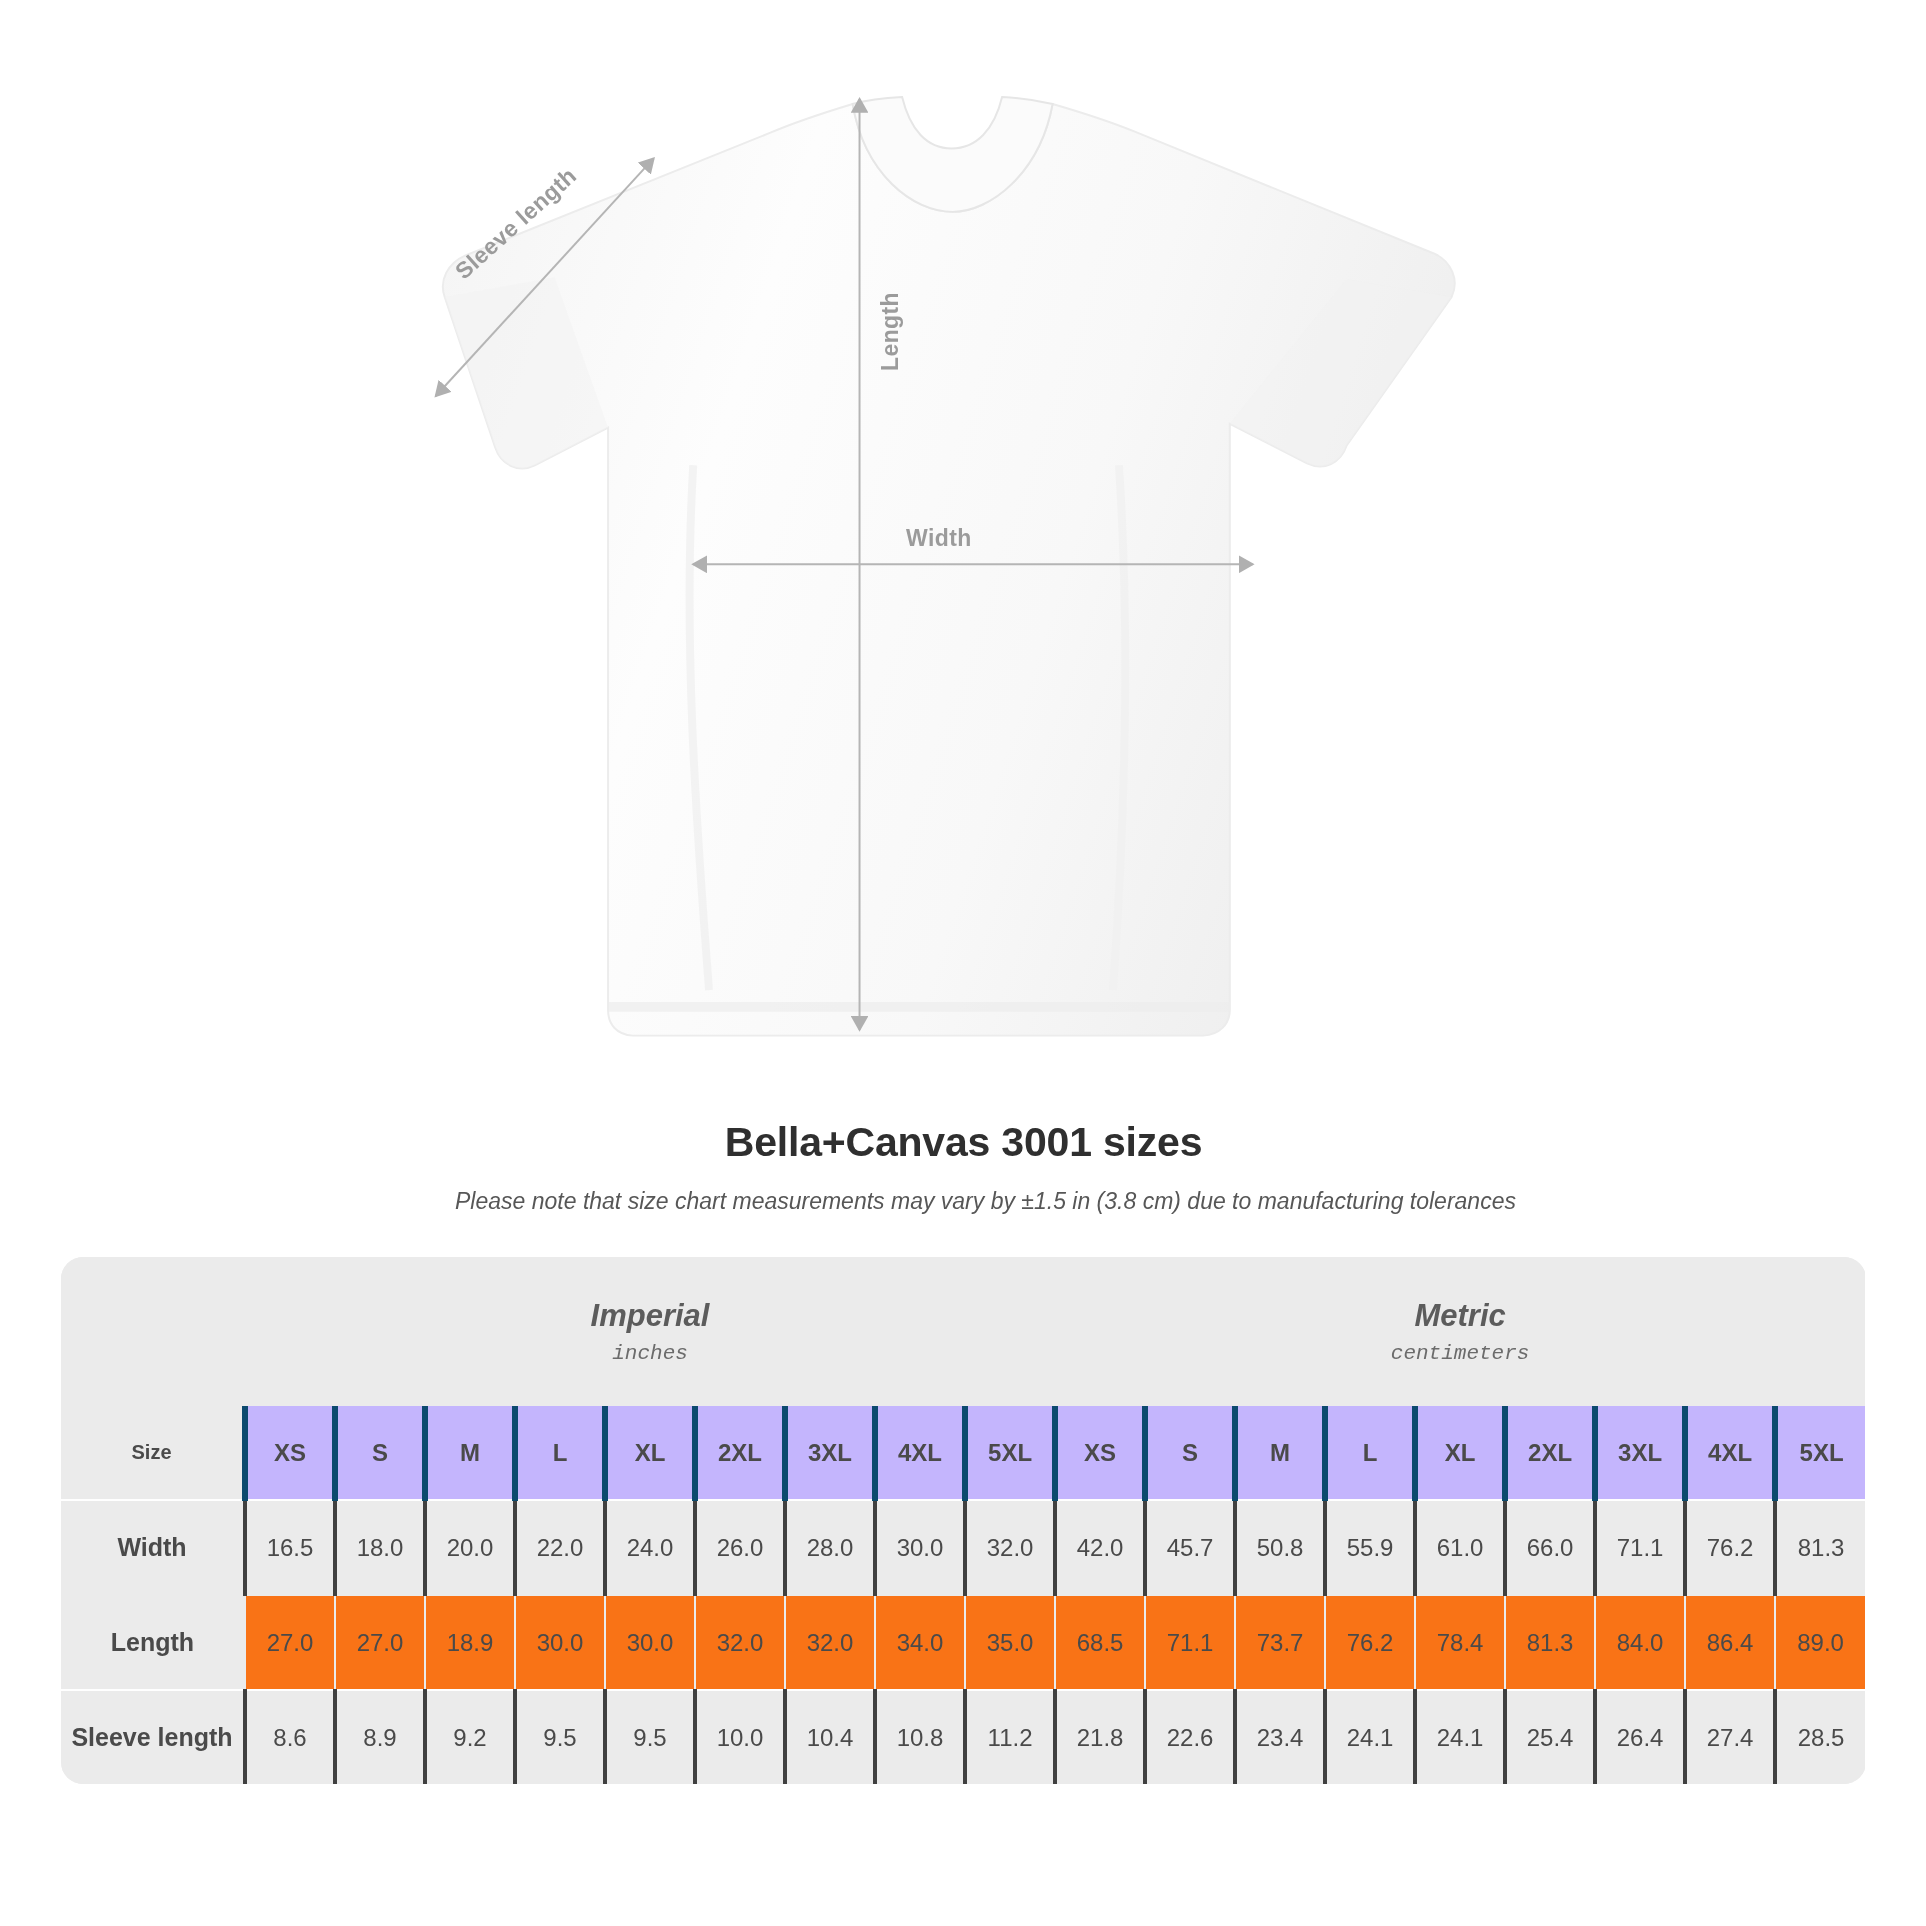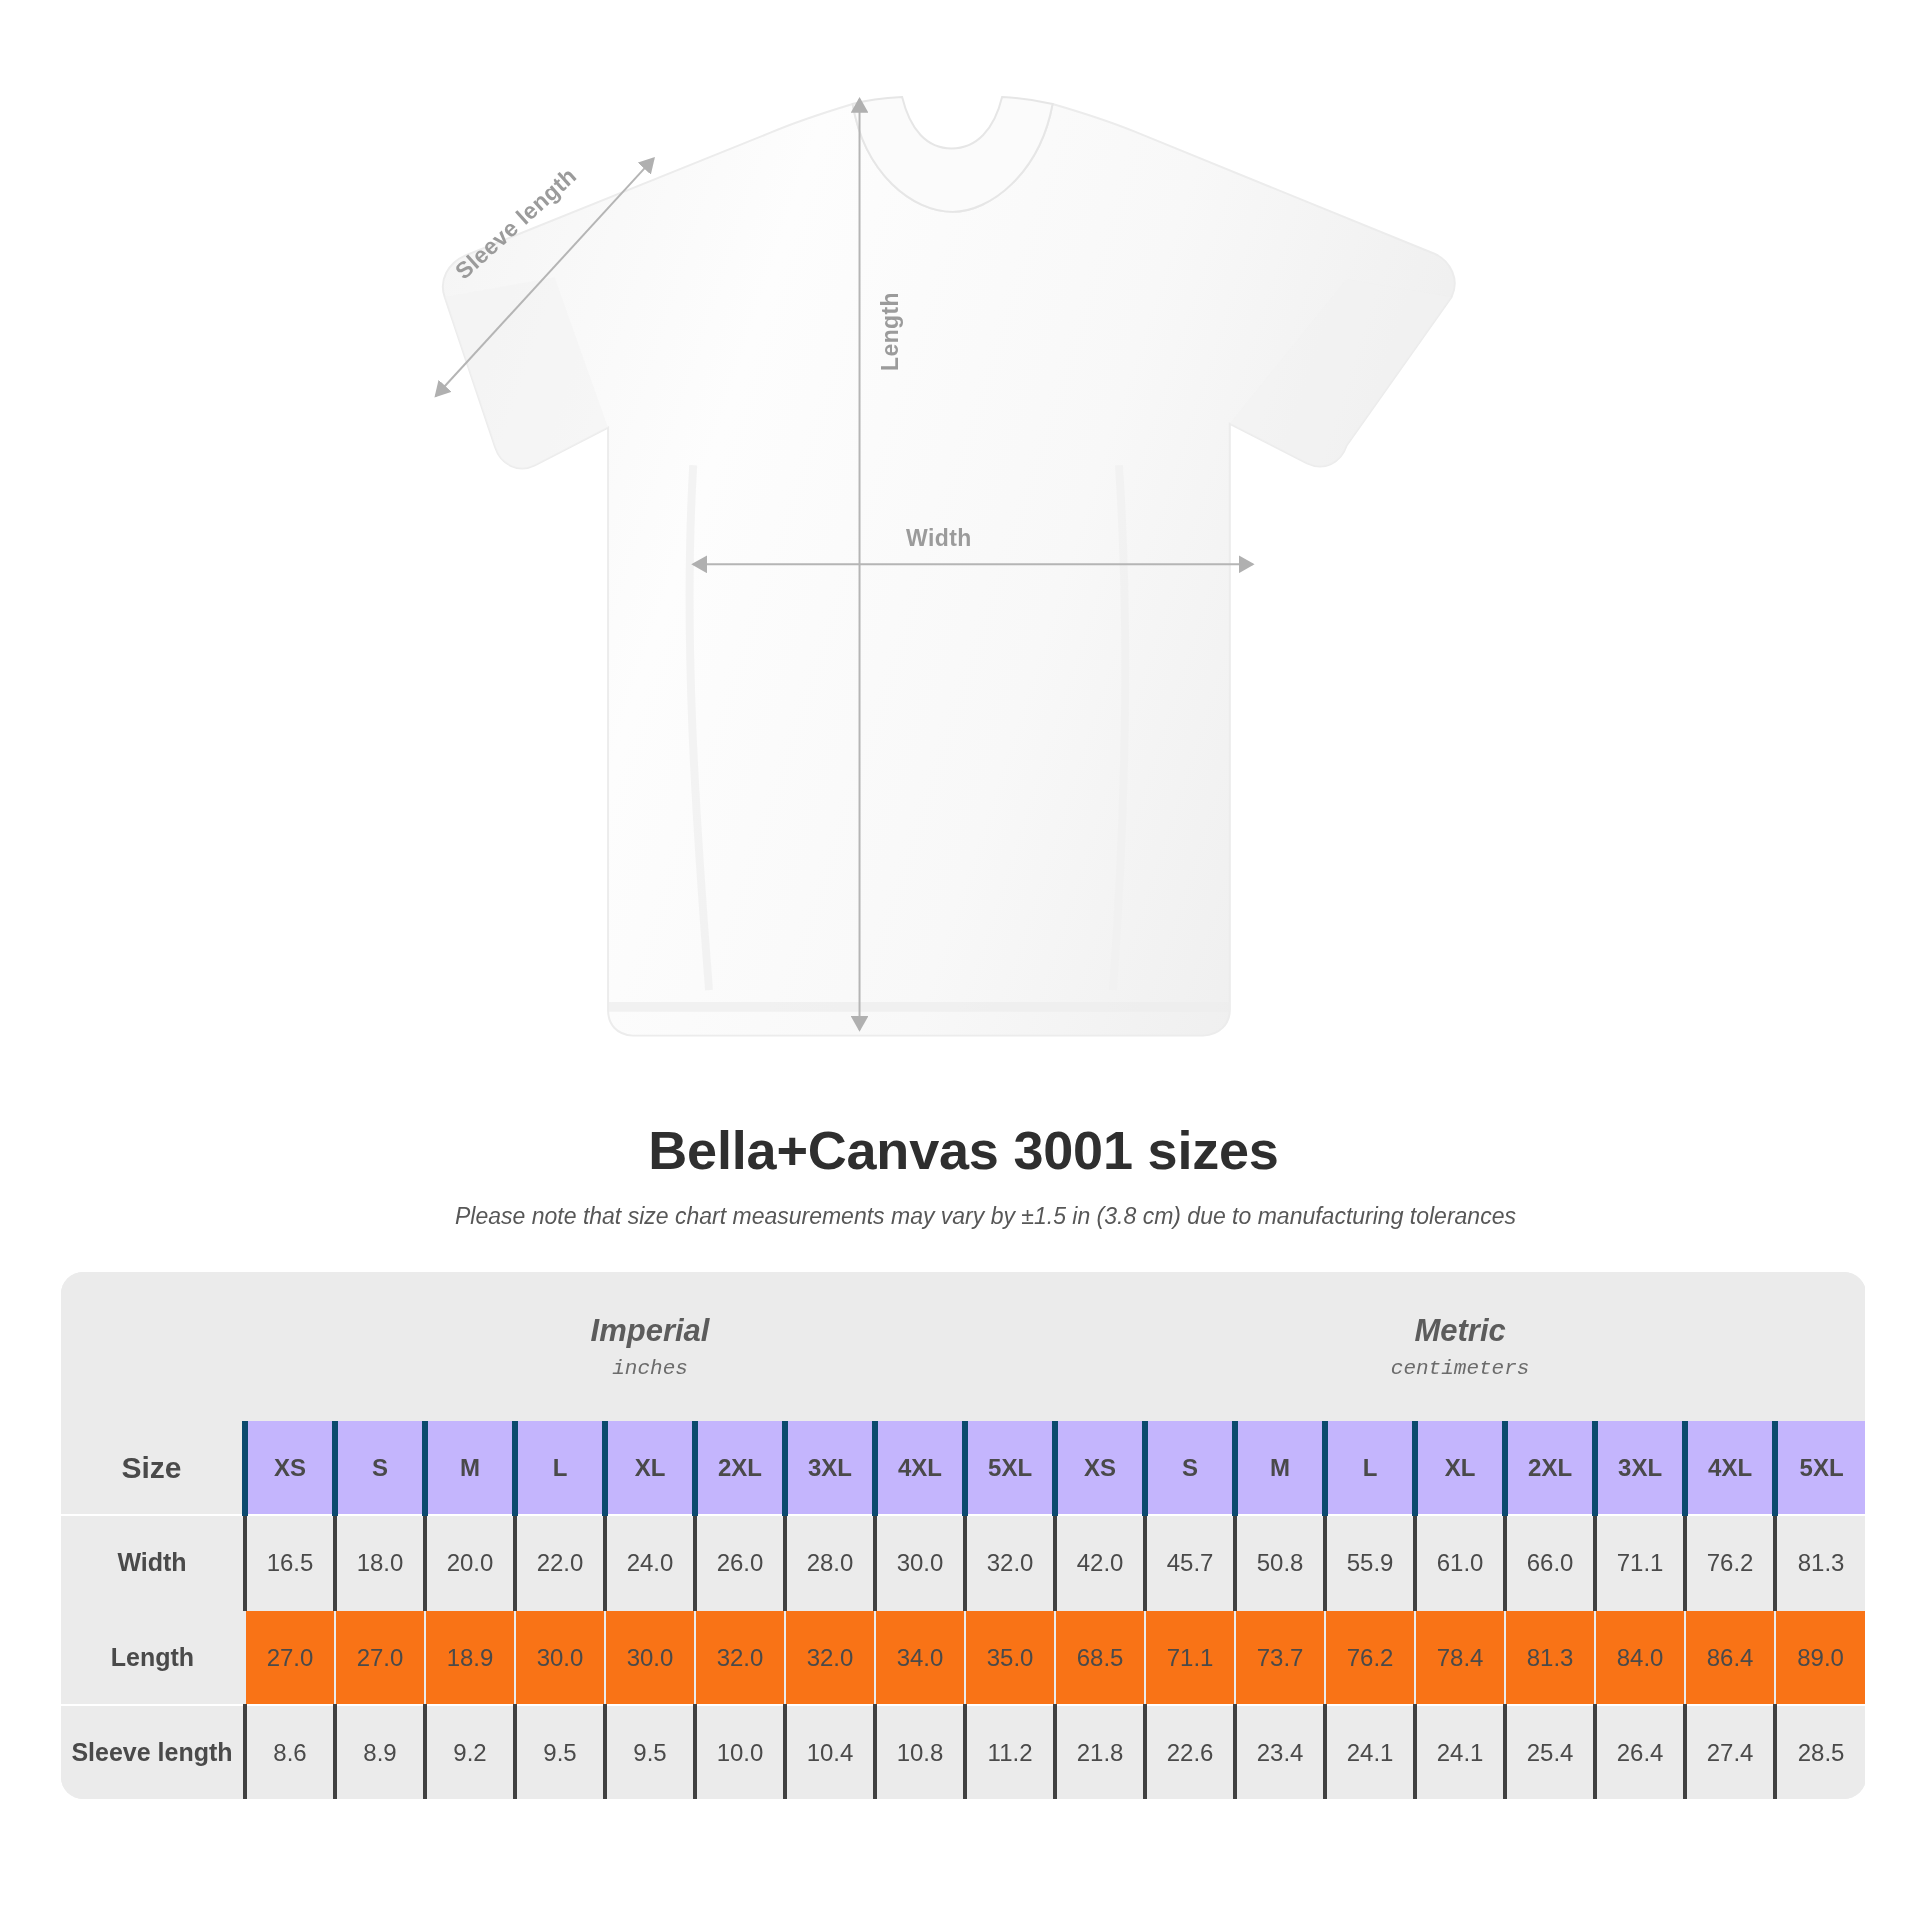--- a/index.html
+++ b/index.html
@@ -55,21 +55,21 @@
     left: 906px;
     top: 525px;
   }
 
   
   .title-block {
     text-align: center;
     margin-top: 20px;
   }
   .chart-title {
-    font-size: 54px;
+    font-size: 41px;
     font-weight: bold;
     color: #2f2f2f;
     letter-spacing: -0.2px;
     margin-top: 19px;
   }
   .chart-note {
     margin-top: 22px;
     font-size: 23px;
     font-style: italic;
     color: #575757;
@@ -118,21 +118,21 @@
     height: 91px;
     background: #c4b5fd;
     font-weight: bold;
     color: #4a4a4a;
     font-size: 24px;
     border-left: 6px solid #0c4a6e;
   }
   tr.size-row td.rowhead {
     background: #ebebeb;
     border-left: none;
-    font-size: 30px;
+    font-size: 20px;
   }
   
   tr.data-row td {
     height: 91px;
     font-size: 24px;
     border-left: 4px solid #404040;
     border-top: 2px solid #ffffff;
   }
   tr.data-row.alt td {
     border-left: 2px solid #ebebeb;

